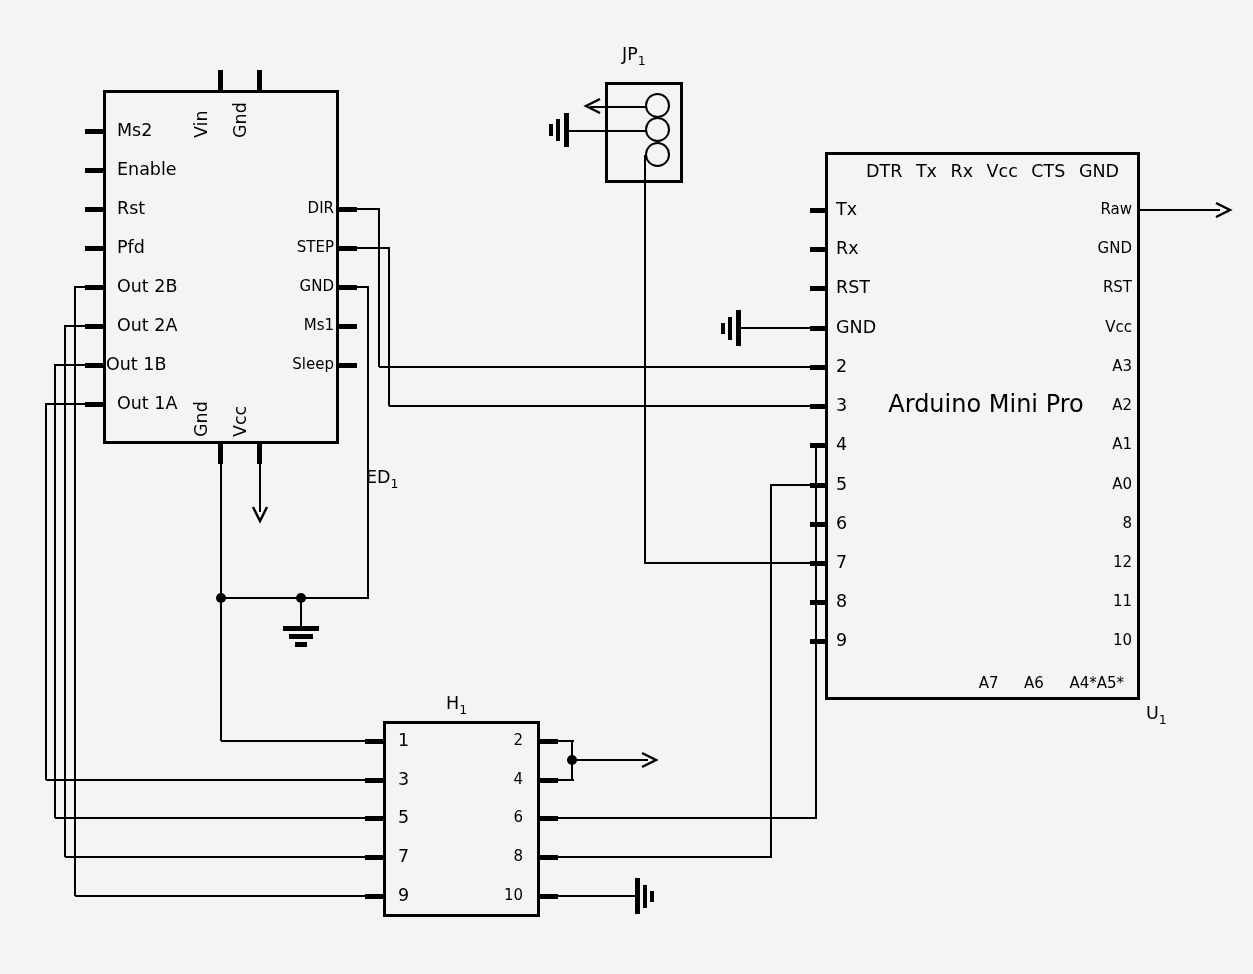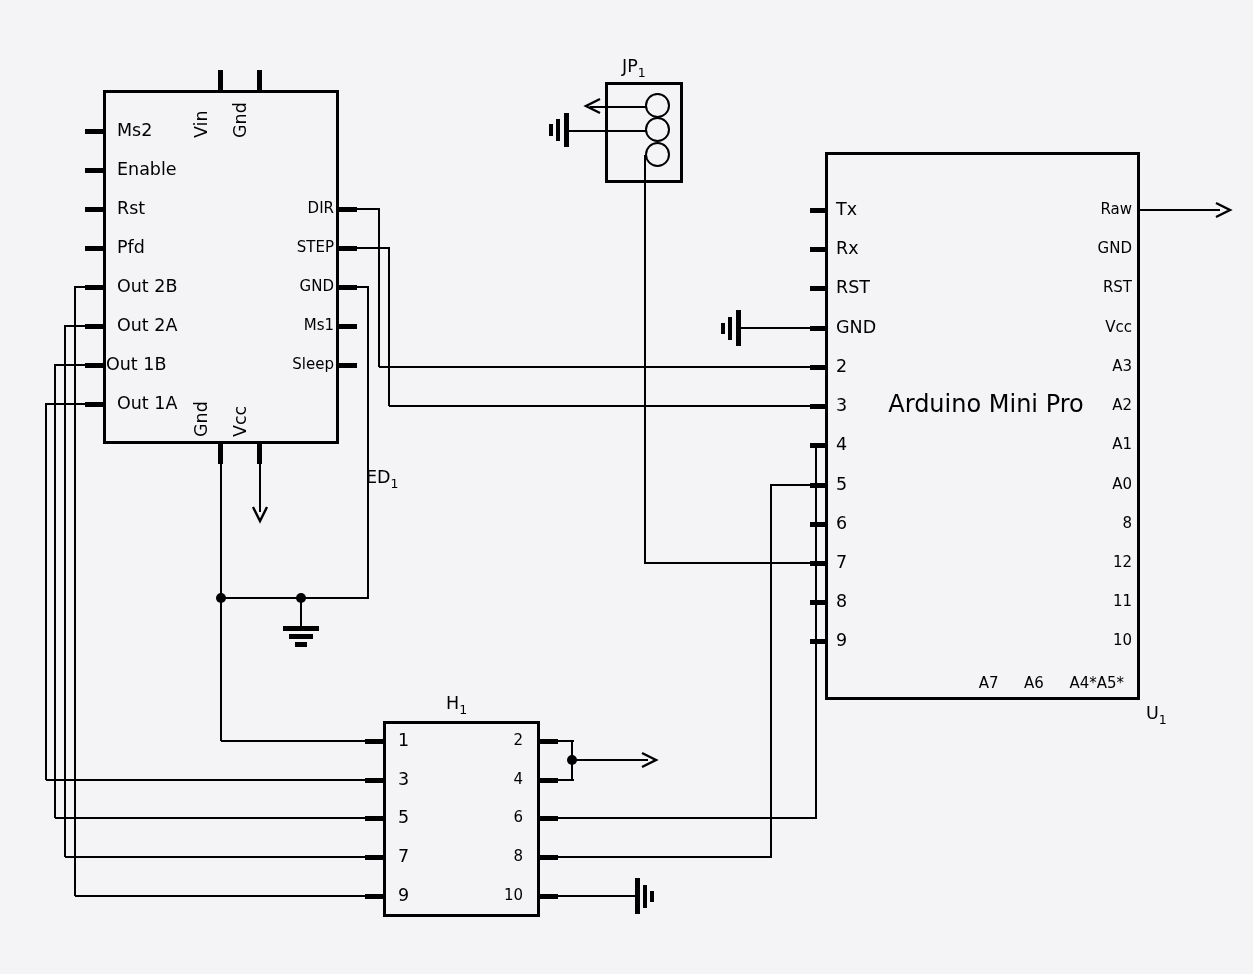--- a/index.html
+++ b/index.html
@@ -173,20 +173,21 @@
   <div class="pr" style="left:334px;top:209px">DIR</div>
   <div class="pr" style="left:334px;top:248px">STEP</div>
   <div class="pr" style="left:334px;top:287px">GND</div>
   <div class="pr" style="left:334px;top:326px">Ms1</div>
   <div class="pr" style="left:334px;top:365px">Sleep</div>
   <div class="rot" style="left:211px;top:118px">Vin</div>
   <div class="rot" style="left:250px;top:118px">Gnd</div>
   <div class="rot" style="left:211px;top:417px">Gnd</div>
   <div class="rot" style="left:250px;top:417px">Vcc</div>
 
+  <div class="pl row" style="left:866px;top:172px">DTR Tx Rx Vcc CTS GND</div>
   <div class="pc" style="left:986px;top:405px">Arduino Mini Pro</div>
   <div class="pr row" style="left:1124px;top:684px">A7  A6  A4*A5*</div>
   <div class="pl" style="left:836px;top:210px">Tx</div>
   <div class="pl" style="left:836px;top:249px">Rx</div>
   <div class="pl" style="left:836px;top:288px">RST</div>
   <div class="pl" style="left:836px;top:328px">GND</div>
   <div class="pl" style="left:836px;top:367px">2</div>
   <div class="pl" style="left:836px;top:406px">3</div>
   <div class="pl" style="left:836px;top:445px">4</div>
   <div class="pl" style="left:836px;top:485px">5</div>
@@ -211,18 +212,18 @@
   <div class="pl" style="left:398px;top:780px">3</div>
   <div class="pl" style="left:398px;top:818px">5</div>
   <div class="pl" style="left:398px;top:857px">7</div>
   <div class="pl" style="left:398px;top:896px">9</div>
   <div class="pr" style="left:523px;top:741px">2</div>
   <div class="pr" style="left:523px;top:780px">4</div>
   <div class="pr" style="left:523px;top:818px">6</div>
   <div class="pr" style="left:523px;top:857px">8</div>
   <div class="pr" style="left:523px;top:896px">10</div>
 
-  <div class="ref" style="left:622px;top:56px"><span>JP</span><sub>1</sub></div>
+  <div class="ref" style="left:622px;top:44px"><span>JP</span><sub>1</sub></div>
   <div class="ref" style="left:446px;top:693px"><span>H</span><sub>1</sub></div>
   <div class="ref" style="left:1146px;top:703px"><span>U</span><sub>1</sub></div>
   <div class="ref" style="left:366px;top:467px"><span>ED</span><sub>1</sub></div>
 
 </div>
 
 </body></html>

